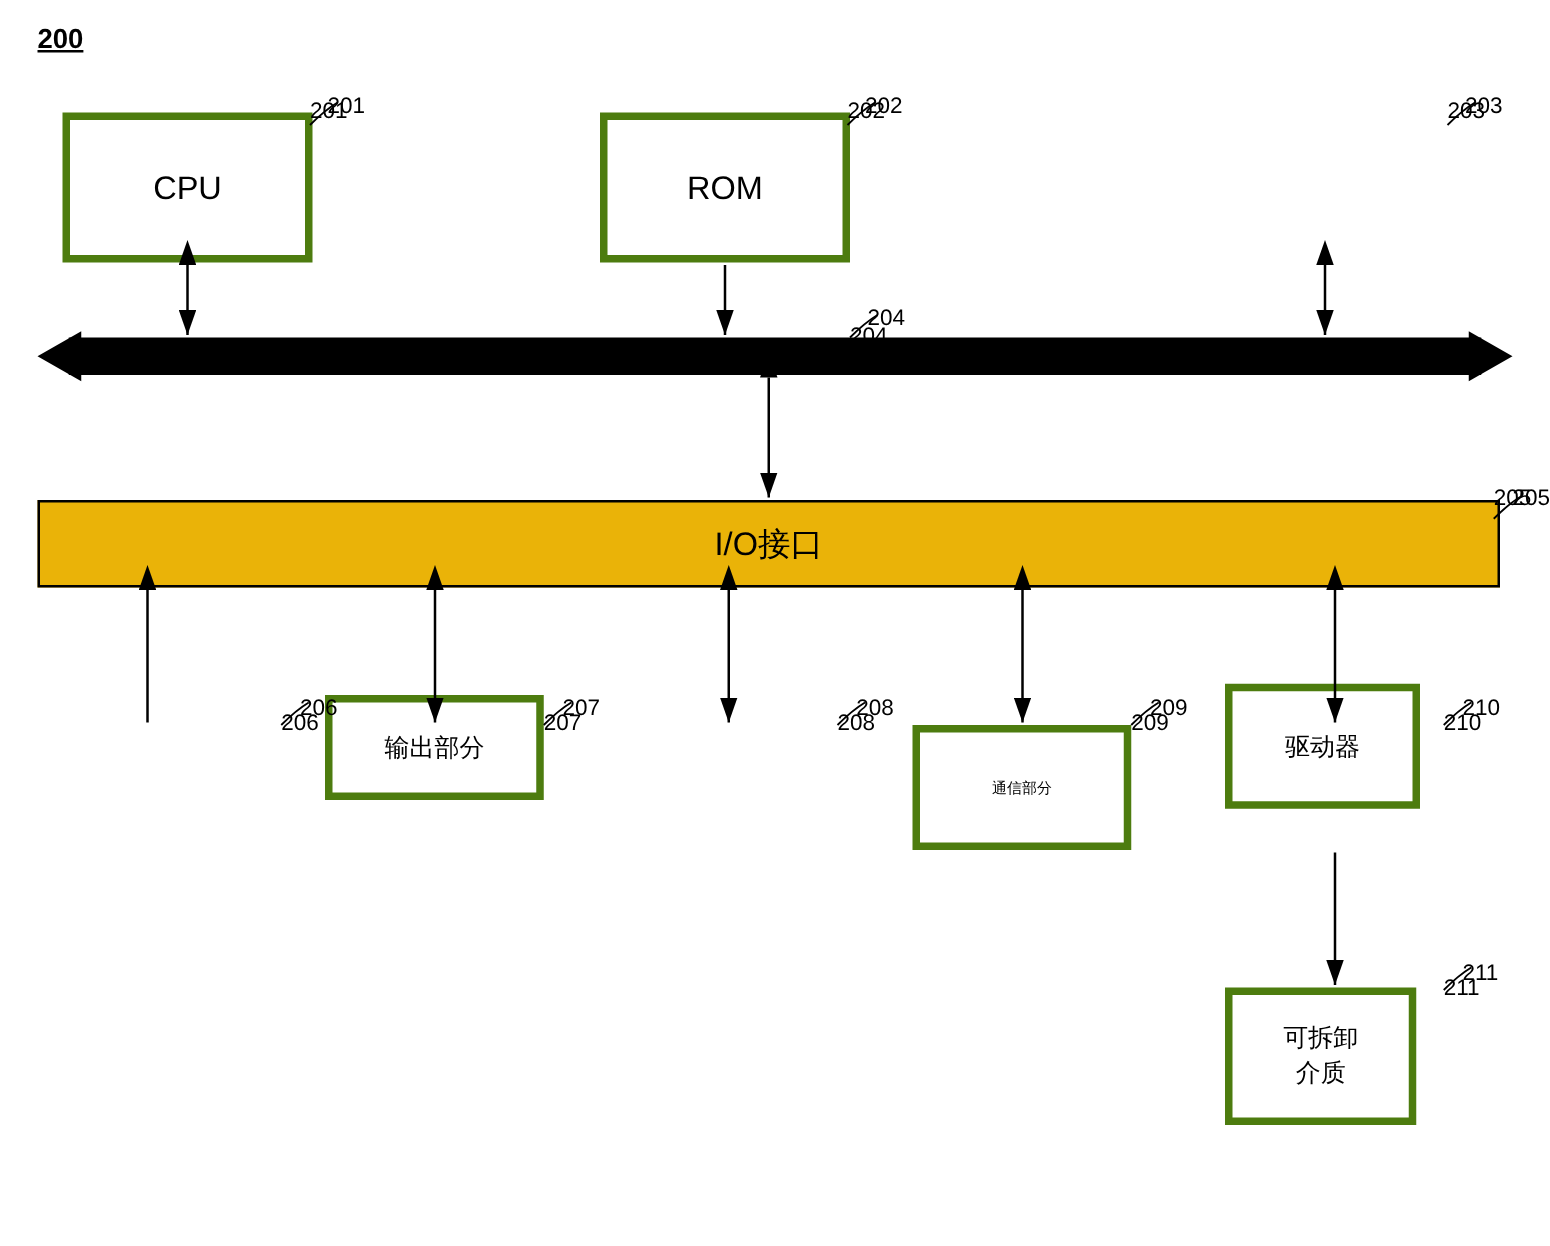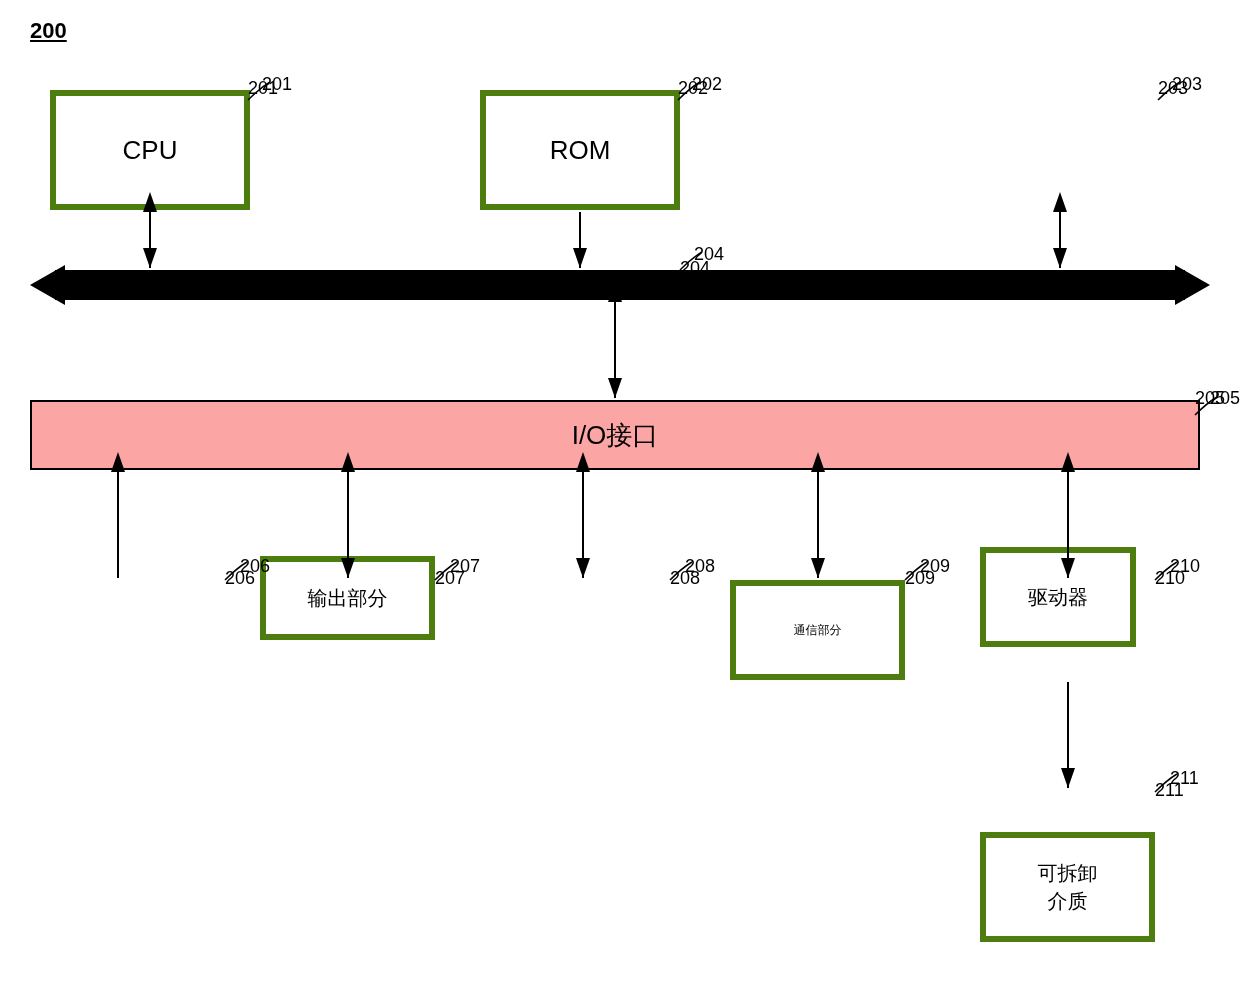--- a/index.html
+++ b/index.html
@@ -71,21 +71,21 @@
       position: absolute;
       left: 30px;
       top: 400px;
       width: 1170px;
       height: 70px;
       border: 2px solid #000;
       display: flex;
       align-items: center;
       justify-content: center;
       font-size: 26px;
-      background: #fca5a5;
+      background: #eab308;
     }
 
     
     .input-box {
       left: 30px;
       top: 580px;
       width: 175px;
       height: 100px;
     }
 
@@ -113,22 +113,22 @@
     .driver-box {
       left: 980px;
       top: 547px;
       width: 156px;
       height: 100px;
     }
 
     
     .media-box {
       left: 980px;
-      top: 832px;
-      width: 175px;
+      top: 790px;
+      width: 153px;
       height: 110px;
       font-size: 22px;
     }
 
     
     .arrows-svg {
       position: absolute;
       top: 0;
       left: 0;
       width: 1240px;

